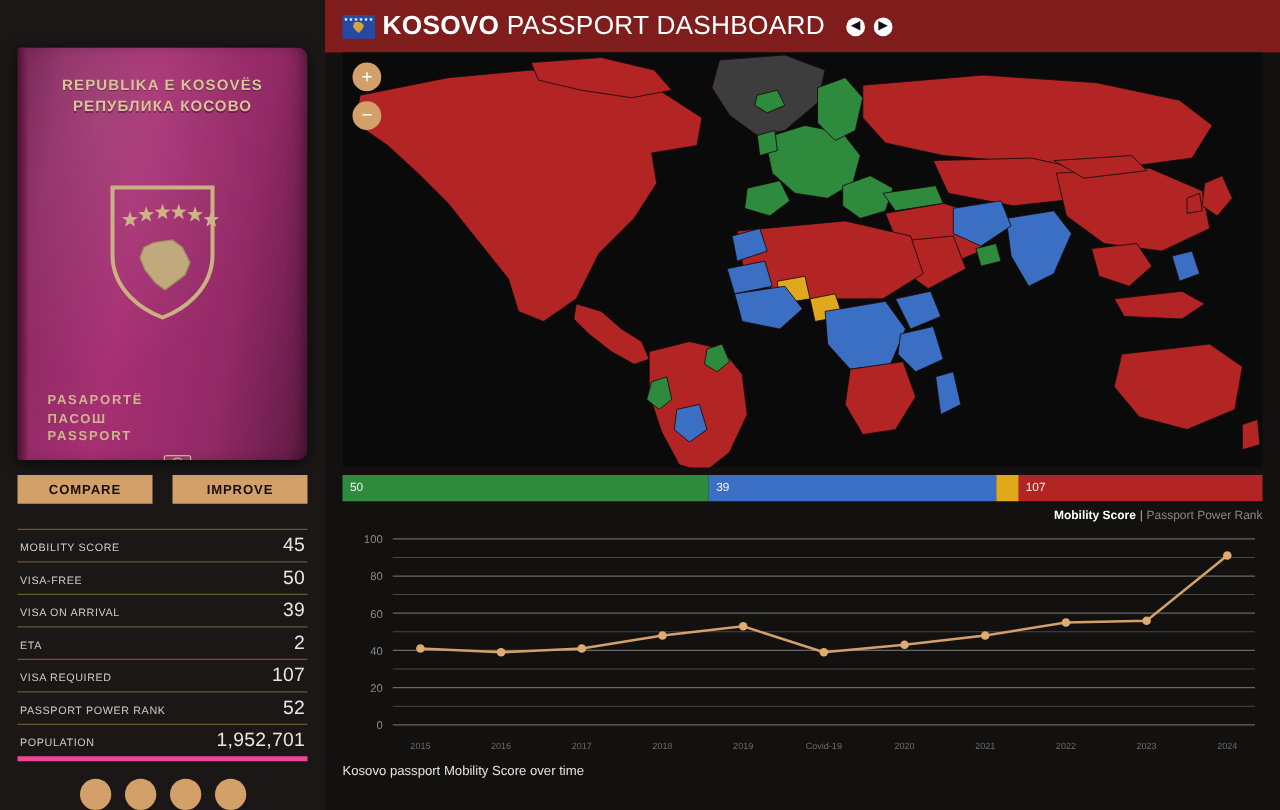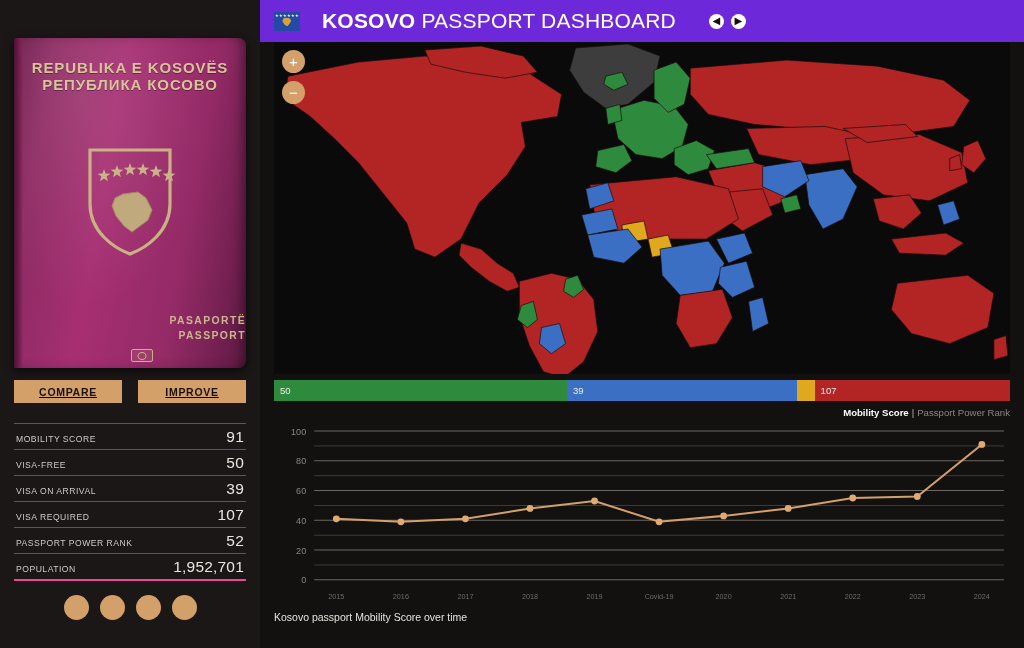--- a/index.html
+++ b/index.html
@@ -29,68 +29,68 @@
       linear-gradient(100deg, #6d1f4e 0%, #8e2a63 14%, #a62f72 40%, #932a66 72%, #5e1a43 100%);
     box-shadow: inset -7px 0 14px -6px rgba(0,0,0,0.55), 0 3px 10px rgba(0,0,0,0.6);
     position: relative; overflow: hidden;
   }
   .passport::before {
     content: ""; position: absolute; left: 0; top: 0; bottom: 0; width: 9px;
     background: linear-gradient(90deg, #4a1234, #7a2153 70%, rgba(122,33,83,0));
   }
   .pp-titles { position: absolute; top: 22px; left: 0; right: 0; text-align: center; }
   .pp-titles div {
-    font-size: 15px; font-weight: 700; letter-spacing: 0.9px;
+    font-size: 12px; font-weight: 700; letter-spacing: 0.9px;
     color: #d9c39a; line-height: 16.5px;
     text-shadow: 0 1px 0 rgba(0,0,0,0.35);
   }
   .pp-arms { position: absolute; top: 108px; left: 0; right: 0; display: flex; justify-content: center; }
-  .pp-bottom { position: absolute; top: 276px; left: 0; right: 0; text-align: right; padding-left: 24px; }
+  .pp-bottom { position: absolute; top: 276px; left: 0; right: 0; text-align: left; padding-left: 24px; }
   .pp-bottom div {
     font-size: 10.4px; font-weight: 700; letter-spacing: 1.4px;
     color: #cdb68f; line-height: 14.5px;
   }
   .pp-chip {
     width: 22px; height: 13px; margin: 6px auto 0;
     border: 1.4px solid #c9b184; border-radius: 2px;
     position: relative; background: rgba(201,177,132,0.14);
   }
   .pp-chip::before {
     content: ""; position: absolute; left: 50%; top: 50%;
     transform: translate(-50%,-50%);
     width: 7px; height: 6px; border: 1.2px solid #c9b184; border-radius: 50%;
   }
 
-  .action-row { display: flex; gap: 16px; margin-top: 12px; text-decoration: underline; }
+  .action-row { display: flex; gap: 16px; margin-top: 12px; }
   .action-btn {
     flex: 1; height: 23px; background: #d3a06a; color: #1a1008;
     font-size: 10.5px; font-weight: 700; letter-spacing: 0.7px;
     display: flex; align-items: center; justify-content: center;
     border: none; cursor: pointer; font-family: "Liberation Sans", sans-serif;
   }
 
   .stats { margin-top: 20px; }
   .stat-row {
     display: flex; align-items: baseline; justify-content: space-between;
     border-top: 1px solid #6d5436; padding: 3.5px 2px 3.5px 2px;
     min-height: 21px;
   }
-  .stats .stat-row:last-child { border-bottom: 2px solid #ec4899; }
+  .stats .stat-row:last-child { border-bottom: 4px solid #ec4899; }
   .stat-label { font-size: 8.6px; letter-spacing: 0.5px; color: #cfcbc6; font-weight: 500; }
   .stat-value { font-size: 15.5px; color: #e9e5df; font-weight: 400; letter-spacing: 0.2px; }
 
   .socials { display: flex; gap: 11px; justify-content: center; margin-top: 14px; }
   .soc {
     width: 25px; height: 25px; border-radius: 50%; background: #d3a06a;
     display: flex; align-items: center; justify-content: center; cursor: pointer;
   }
 
   
   #main { flex: 1; display: flex; flex-direction: column; background: #121110; position: relative; }
-  #header { height: 42px; display: flex; align-items: center; gap: 22px; padding: 0 14px; background: #6d28d9; }
+  #header { height: 42px; display: flex; align-items: center; gap: 6px; padding: 0 14px; background: #7f1d1d; }
   .flag { width: 26px; height: 19px; background: #244aa5; position: relative; border-radius: 1px; overflow: hidden; flex: none; }
   .flag .kmap {
     position: absolute; left: 50%; top: 55%; transform: translate(-50%,-50%);
     width: 11px; height: 9px; background: #d4a43a;
     clip-path: polygon(30% 0%, 68% 6%, 88% 32%, 78% 62%, 52% 100%, 26% 76%, 8% 42%, 16% 14%);
   }
   .flag .stars { position: absolute; top: 2.5px; left: 0; right: 0; text-align: center; font-size: 4px; color: #fff; letter-spacing: 0.4px; line-height: 4px; }
   #title { font-size: 21px; letter-spacing: 0.2px; color: #fff; white-space: nowrap; }
   #title b { font-weight: 700; }
   #title span.light { font-weight: 400; }
@@ -146,43 +146,48 @@
               <path d="M18 26 l1.6 4.6 4.8 .1 -3.8 2.9 1.4 4.7 -4-2.8 -4 2.8 1.4-4.7 -3.8-2.9 4.8-.1z" transform="translate(28,-9)"></path>
               <path d="M18 26 l1.6 4.6 4.8 .1 -3.8 2.9 1.4 4.7 -4-2.8 -4 2.8 1.4-4.7 -3.8-2.9 4.8-.1z" transform="translate(41,-9)"></path>
               <path d="M18 26 l1.6 4.6 4.8 .1 -3.8 2.9 1.4 4.7 -4-2.8 -4 2.8 1.4-4.7 -3.8-2.9 4.8-.1z" transform="translate(54,-7)"></path>
               <path d="M18 26 l1.6 4.6 4.8 .1 -3.8 2.9 1.4 4.7 -4-2.8 -4 2.8 1.4-4.7 -3.8-2.9 4.8-.1z" transform="translate(67,-3)"></path>
             </g>
             <path d="M39 48 L54 46 L62 52 L68 64 L64 74 L56 80 L48 86 L40 80 L32 70 L28 60 L31 52 Z" fill="#c0a97d" stroke="#a08a5e" stroke-width="1"></path>
           </svg>
         </div>
         <div class="pp-bottom">
           <div>PASAPORTË</div>
+          <div>ПАСОШ</div>
           <div>PASSPORT</div>
           <div class="pp-chip"></div>
         </div>
       </div>
     </div>
 
     <div class="action-row">
       <button class="action-btn">COMPARE</button>
       <button class="action-btn">IMPROVE</button>
     </div>
 
     <div class="stats" id="stats">
         <div class="stat-row">
           <span class="stat-label">MOBILITY SCORE</span>
-          <span class="stat-value">91</span>
+          <span class="stat-value">45</span>
         </div>
         <div class="stat-row">
           <span class="stat-label">VISA-FREE</span>
           <span class="stat-value">50</span>
         </div>
         <div class="stat-row">
           <span class="stat-label">VISA ON ARRIVAL</span>
           <span class="stat-value">39</span>
+        </div>
+        <div class="stat-row">
+          <span class="stat-label">ETA</span>
+          <span class="stat-value">2</span>
         </div>
         <div class="stat-row">
           <span class="stat-label">VISA REQUIRED</span>
           <span class="stat-value">107</span>
         </div>
         <div class="stat-row">
           <span class="stat-label">PASSPORT POWER RANK</span>
           <span class="stat-value">52</span>
         </div>
         <div class="stat-row">

